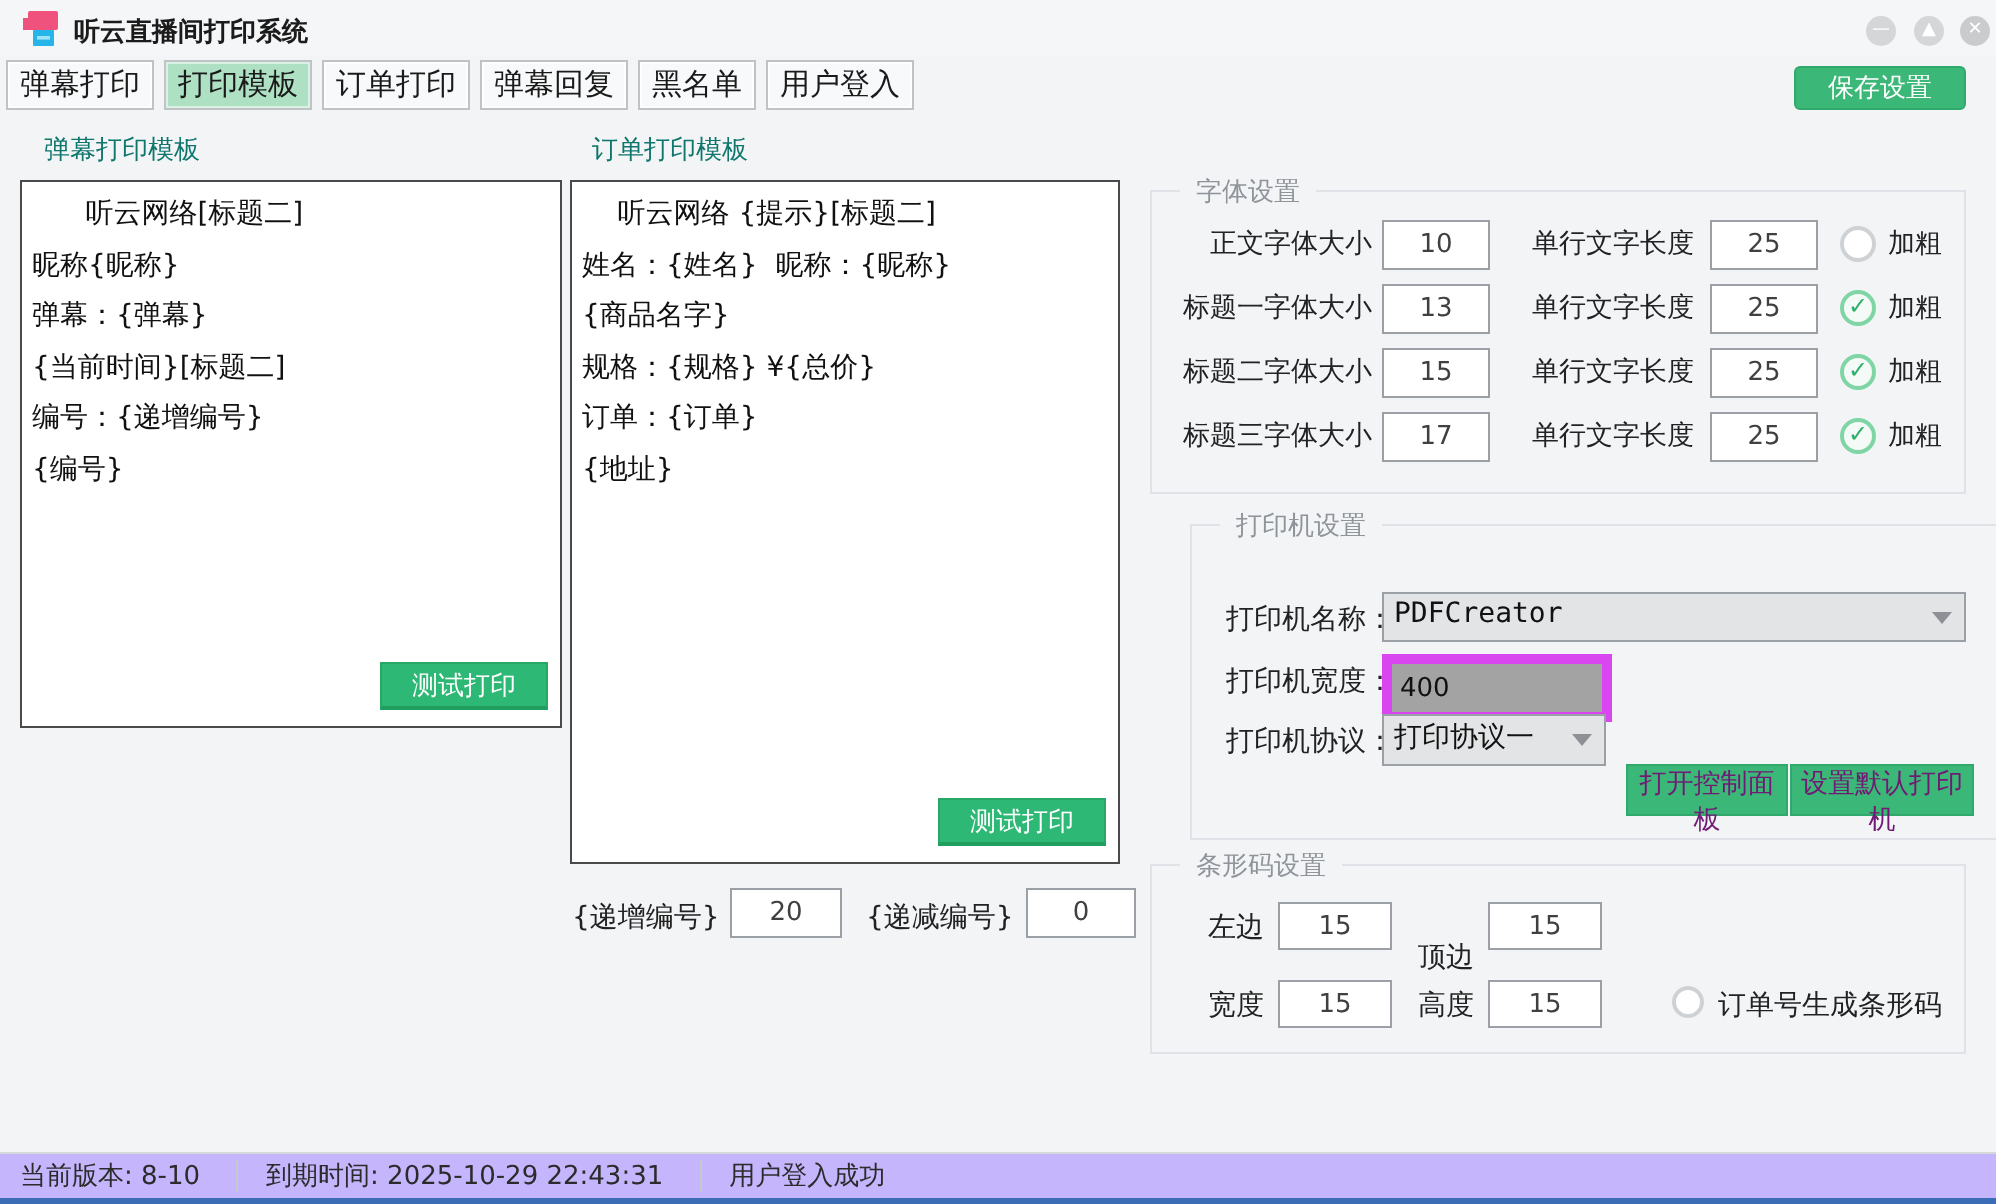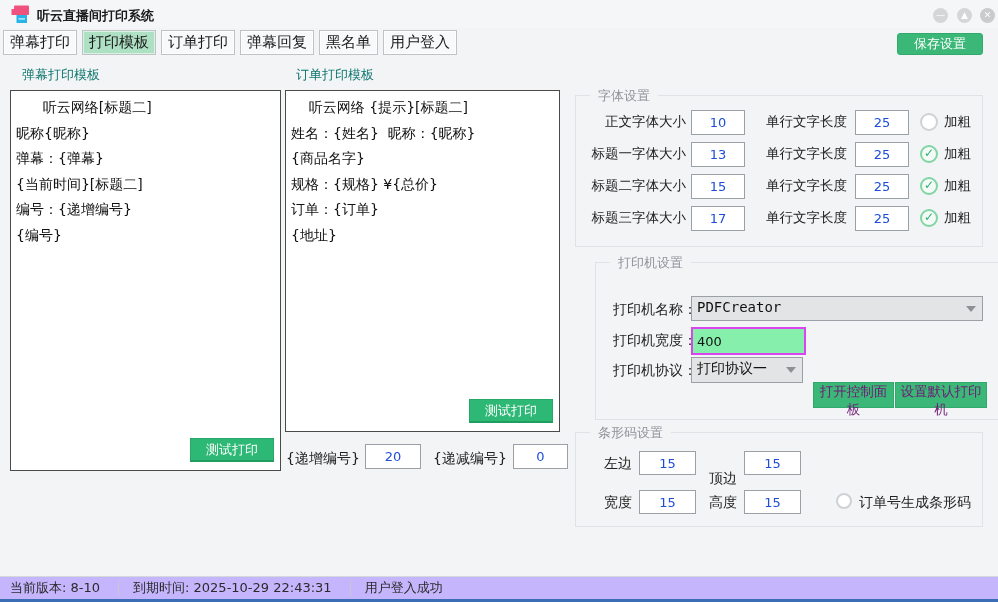--- a/index.html
+++ b/index.html
@@ -24,21 +24,21 @@
   .save-btn { position:absolute; left:897px; top:33px; width:86px; height:22px; background:#3bb877; border:1px solid #32a96c; border-radius:3px; color:#fff; font-size:13px; cursor:pointer; font-family:Liberation Mono, monospace; }
 
   
   .panel-label { position:absolute; font-size:13px; color:#0f766e; }
   .tpl-panel { position:absolute; background:#ffffff; border:1px solid #4a4a4a; }
   .tpl-text { white-space:pre; font-size:14px; line-height:25.5px; color:#111; padding:4px 5px; font-family:"DejaVu Sans", sans-serif; width:100%; height:calc(100% - 36px); overflow:hidden; cursor:text; }
   .test-btn { position:absolute; right:6px; bottom:8px; width:84px; height:24px; background:#2eb875; border:1px solid #27a768; border-bottom:2px solid #1f9e60; color:#fff; font-size:13px; cursor:pointer; font-family:inherit; }
 
   
   .counter-label { position:absolute; font-size:14px; color:#222; }
-  .num-input { border:1px solid #9aa0a6; background:#fff; text-align:center; font-size:13px; color:#1d4ed8; font-family:inherit; outline:none; }
+  .num-input { border:1px solid #9aa0a6; background:#fff; text-align:center; font-size:13px; color:#404040; font-family:inherit; outline:none; }
   .counter-input { position:absolute; height:25px; }
 
   
   .group { position:absolute; border:1px solid #dfe2e6; }
   .group-legend { position:absolute; top:-9px; left:14px; padding:0 8px; background:#f3f4f6; font-size:13px; color:#8f949b; }
 
   
   .fs-row { position:absolute; left:0; width:100%; height:26px; display:flex; align-items:center; }
   .fs-label { width:110px; text-align:right; font-size:13.5px; color:#222; flex:none; }
   .fs-size { width:54px; height:25px; margin-left:5px; flex:none; }
@@ -48,21 +48,21 @@
   .bold-check.checked { border-color:#7fd6a4; background:#f4fbf7; }
   .bold-check.checked::after { content:"✓"; position:absolute; left:2px; top:-1px; font-size:12px; font-weight:bold; color:#2fae6e; }
   .bold-label { margin-left:6px; font-size:13.5px; color:#222; }
 
   
   .pr-label { position:absolute; font-size:14px; color:#222; }
   .field { position:absolute; border:1px solid #9aa0a6; background:#e3e4e5; cursor:pointer; }
   .field .val { position:absolute; left:5px; top:2px; font-size:14px; color:#111; }
   .field .mono { font-family:"DejaVu Sans Mono", monospace; font-size:14px; }
   .dd-arrow { position:absolute; right:6px; top:50%; margin-top:-3px; width:0; height:0; border-left:5px solid transparent; border-right:5px solid transparent; border-top:6px solid #8d9196; }
-  .text-input { position:absolute; border:2px solid #d946ef; background:#86efac; font-size:13px; padding:12px 4px; color:#111; font-family:inherit; outline:none; }
+  .text-input { position:absolute; border:5px solid #d946ef; background:#a3a3a3; font-size:13px; padding:12px 4px; color:#111; font-family:inherit; outline:none; }
   .grp-btn { position:absolute; background:#3bb877; border:1px solid #32a96c; color:#701a75; font-size:13.5px; cursor:pointer; font-family:inherit; }
 
   
   .bc-label { position:absolute; font-size:14px; color:#222; }
   .bc-input { position:absolute; width:57px; height:24px; }
   .radio { position:absolute; width:16px; height:16px; border-radius:50%; border:2px solid #cfd2d5; background:#fff; cursor:pointer; }
 
   
   .statusbar { position:absolute; left:0; top:576px; width:100%; height:23px; background:#c4b5fd; border-top:1px solid #d5d8db; display:flex; align-items:center; font-size:13px; color:#2b2b2b; }
   .status-item { margin-left:10px; white-space:nowrap; }
@@ -92,21 +92,21 @@
     <div class="tab active">打印模板</div>
     <div class="tab">订单打印</div>
     <div class="tab">弹幕回复</div>
     <div class="tab">黑名单</div>
     <div class="tab">用户登入</div>
   </div>
 
   <button class="save-btn">保存设置</button>
 
   <div class="panel-label" style="left:22px; top:66px;">弹幕打印模板</div>
-  <div class="tpl-panel" style="left:10px; top:90px; width:271px; height:381px;">
+  <div class="tpl-panel" style="left:10px; top:90px; width:271px; height:274px;">
     <div class="tpl-text">      听云网络[标题二]
 昵称{昵称}
 弹幕：{弹幕}
 {当前时间}[标题二]
 编号：{递增编号}
 {编号}</div>
     <button class="test-btn">测试打印</button>
   </div>
 
   <div class="panel-label" style="left:296px; top:66px;">订单打印模板</div>

